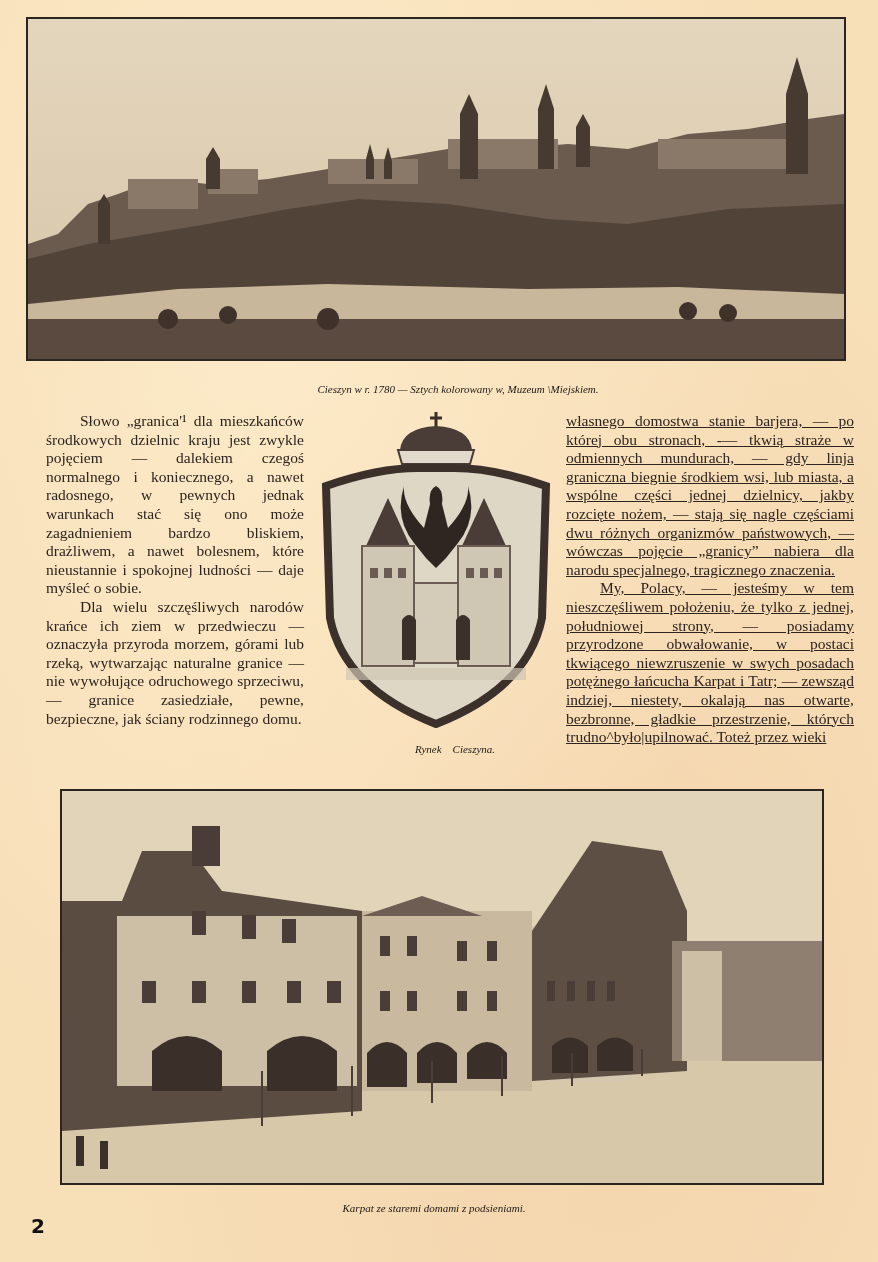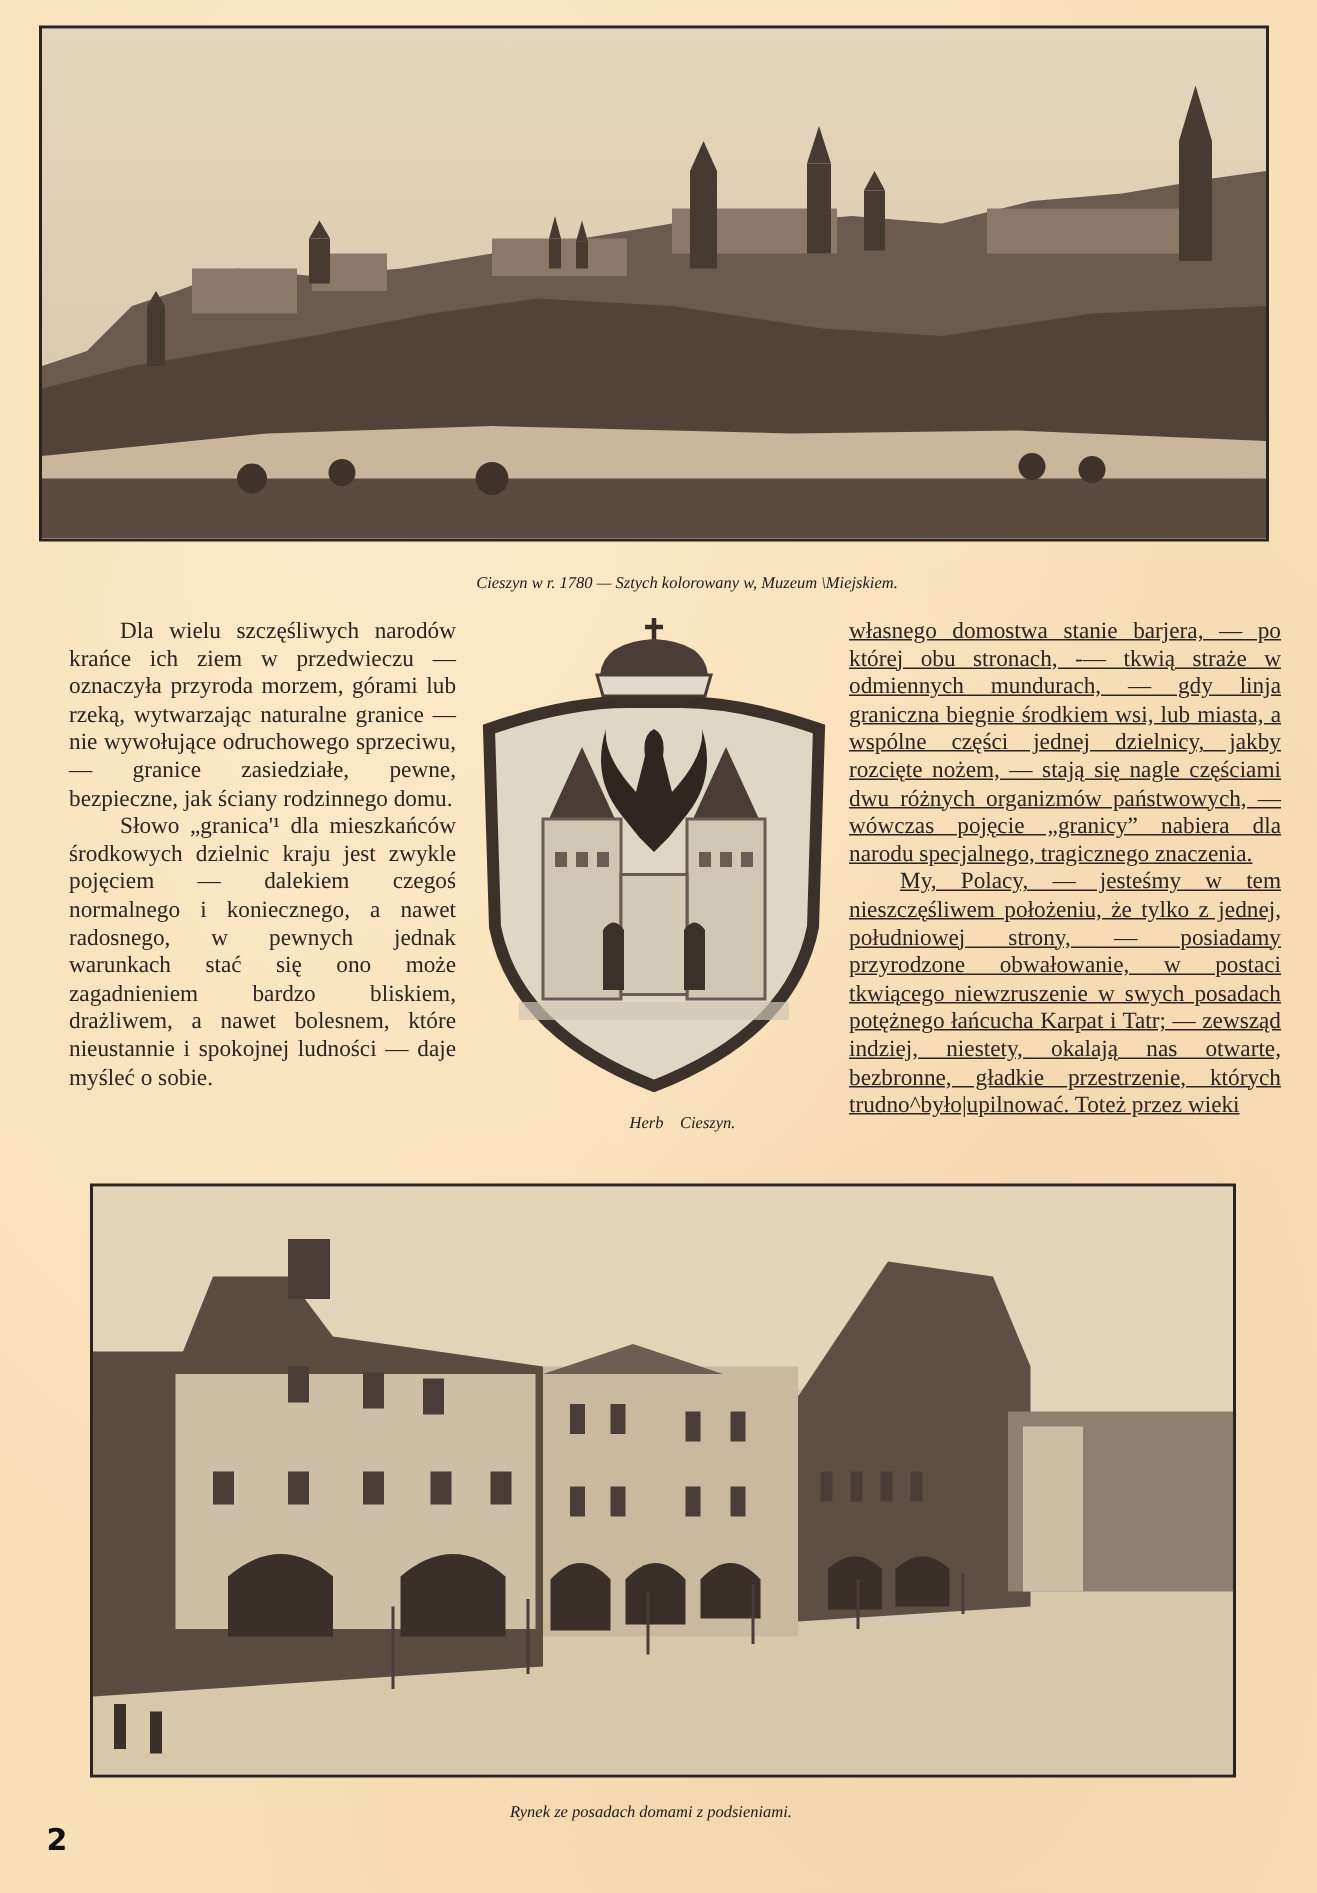--- a/index.html
+++ b/index.html
@@ -87,22 +87,22 @@
         <circle cx="200" cy="296" r="9"></circle>
         <circle cx="300" cy="300" r="11"></circle>
       <circle cx="660" cy="292" r="9"></circle>
         <circle cx="700" cy="294" r="9"></circle>
     </g>
   </svg>
 </div>
 <div class="caption" style="left:0; width:878px; top:383px;">Cieszyn w r. 1780 — Sztych kolorowany w, Muzeum \Miejskiem.</div>
 
 <div class="col" style="left:46px; top:412px; width:258px;">
+  <p>Słowo „granica'¹ dla mieszkańców środkowych dzielnic kraju jest zwykle pojęciem — dalekiem czegoś normalnego i koniecznego, a nawet radosnego, w pewnych jednak warunkach stać się ono może zagadnieniem bardzo bliskiem, drażliwem, a nawet bolesnem, które nieustannie i spokojnej ludności — daje myśleć o sobie.</p>
   <p>Dla wielu szczęśliwych narodów krańce ich ziem w przedwieczu — oznaczyła przyroda morzem, górami lub rzeką, wytwarzając naturalne granice — nie wywołujące odruchowego sprzeciwu, — granice zasiedziałe, pewne, bezpieczne, jak ściany rodzinnego domu.</p>
-  <p>Słowo „granica'¹ dla mieszkańców środkowych dzielnic kraju jest zwykle pojęciem — dalekiem czegoś normalnego i koniecznego, a nawet radosnego, w pewnych jednak warunkach stać się ono może zagadnieniem bardzo bliskiem, drażliwem, a nawet bolesnem, które nieustannie i spokojnej ludności — daje myśleć o sobie.</p>
 </div>
 
 <div style="position:absolute; left:318px; top:408px; width:236px; height:320px;">
   <svg viewBox="0 0 236 320" width="236" height="320">
 
     <line x1="118" y1="4" x2="118" y2="20" stroke="#3a2e29" stroke-width="3"></line>
     <line x1="112" y1="10" x2="124" y2="10" stroke="#3a2e29" stroke-width="3"></line>
     <path d="M82,42 Q84,20 118,18 Q152,20 154,42 Z" fill="#4a3d37"></path>
     <path d="M80,42 L156,42 L152,56 L84,56 Z" fill="#e2dbcd" stroke="#4a3d37" stroke-width="2"></path>
 
@@ -122,21 +122,21 @@
     </g>
 
     <rect x="96" y="175" width="44" height="80" fill="#d4cbb9" stroke="#6a5c52" stroke-width="2"></rect>
     <path d="M84,212 L84,252 L98,252 L98,212 Q91,202 84,212 Z" fill="#3c302b"></path>
     <path d="M138,212 L138,252 L152,252 L152,212 Q145,202 138,212 Z" fill="#3c302b"></path>
 
     <path d="M118,78 Q126,82 124,96 L130,120 Q152,96 150,78 Q160,110 140,135 L128,150 L118,160 L108,150 L96,135 Q76,110 86,78 Q84,96 106,120 L112,96 Q110,82 118,78 Z" fill="#2f2622"></path>
     <rect x="28" y="260" width="180" height="12" fill="#cfc6b4" opacity="0.7"></rect>
   </svg>
 </div>
-<div class="caption" style="left:318px; width:236px; top:743px; white-space:pre;">Herb    Cieszyn.</div>
+<div class="caption" style="left:318px; width:236px; top:743px; white-space:pre;">Rynek    Cieszyna.</div>
 
 <div class="col" style="left:566px; top:412px; width:288px;text-decoration:underline;">
   <p class="noindent">własnego domostwa stanie barjera, — po której obu stronach, -— tkwią straże w odmiennych mundurach, — gdy linja graniczna biegnie środkiem wsi, lub miasta, a wspólne części jednej dzielnicy, jakby rozcięte nożem, — stają się nagle częściami dwu różnych organizmów państwowych, — wówczas pojęcie „granicy” nabiera dla narodu specjalnego, tragicznego znaczenia.</p>
   <p class="lastline">My, Polacy, — jesteśmy w tem nieszczęśliwem położeniu, że tylko z jednej, południowej strony, — posiadamy przyrodzone obwałowanie, w postaci tkwiącego niewzruszenie w swych posadach potężnego łańcucha Karpat i Tatr; — zewsząd indziej, niestety, okalają nas otwarte, bezbronne, gładkie przestrzenie, których trudno^było|upilnować. Toteż przez wieki</p>
 </div>
 
 <div class="plate" style="left:60px; top:789px; width:760px; height:392px;">
   <svg viewBox="0 0 760 392" preserveAspectRatio="none">
     <rect width="760" height="392" fill="#e2d4b8"></rect>
 
@@ -192,15 +192,15 @@
         <line x1="440" y1="265" x2="440" y2="305"></line>
       <line x1="510" y1="262" x2="510" y2="295"></line>
         <line x1="580" y1="258" x2="580" y2="285"></line>
     </g>
     <g fill="#3a2f29">
       <rect x="14" y="345" width="8" height="30"></rect>
         <rect x="38" y="350" width="8" height="28"></rect>
     </g>
   </svg>
 </div>
-<div class="caption" style="left:0; width:830px; top:1202px;">Rynek ze posadach domami z podsieniami.</div>
+<div class="caption" style="left:0; width:830px; top:1202px;">Karpat ze staremi domami z podsieniami.</div>
 
 <div class="page-number">2</div>
 
 </body></html>

